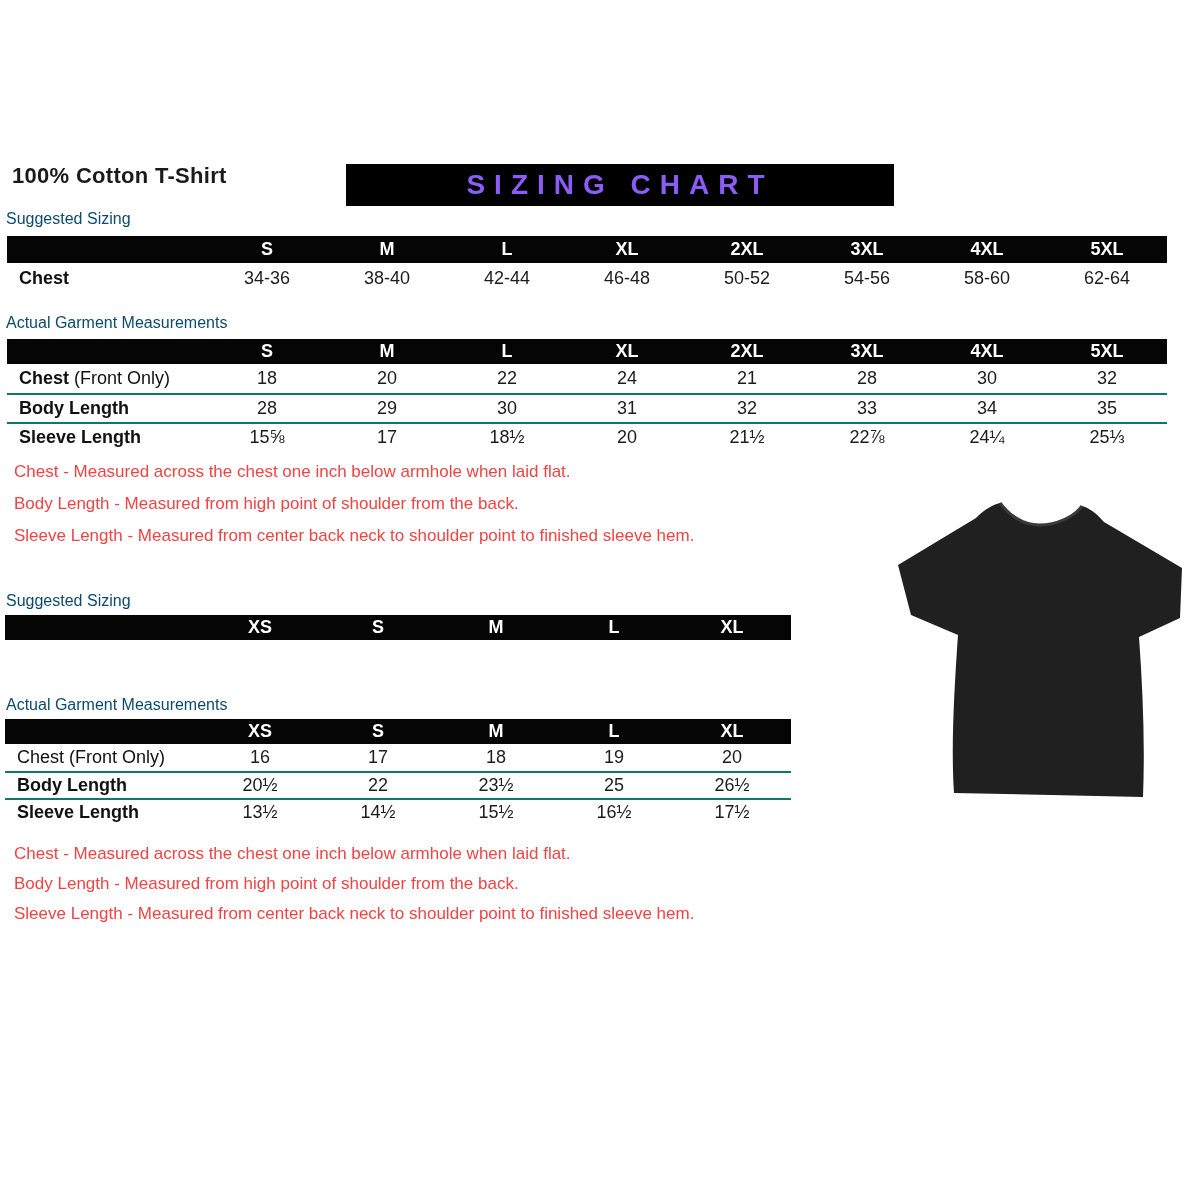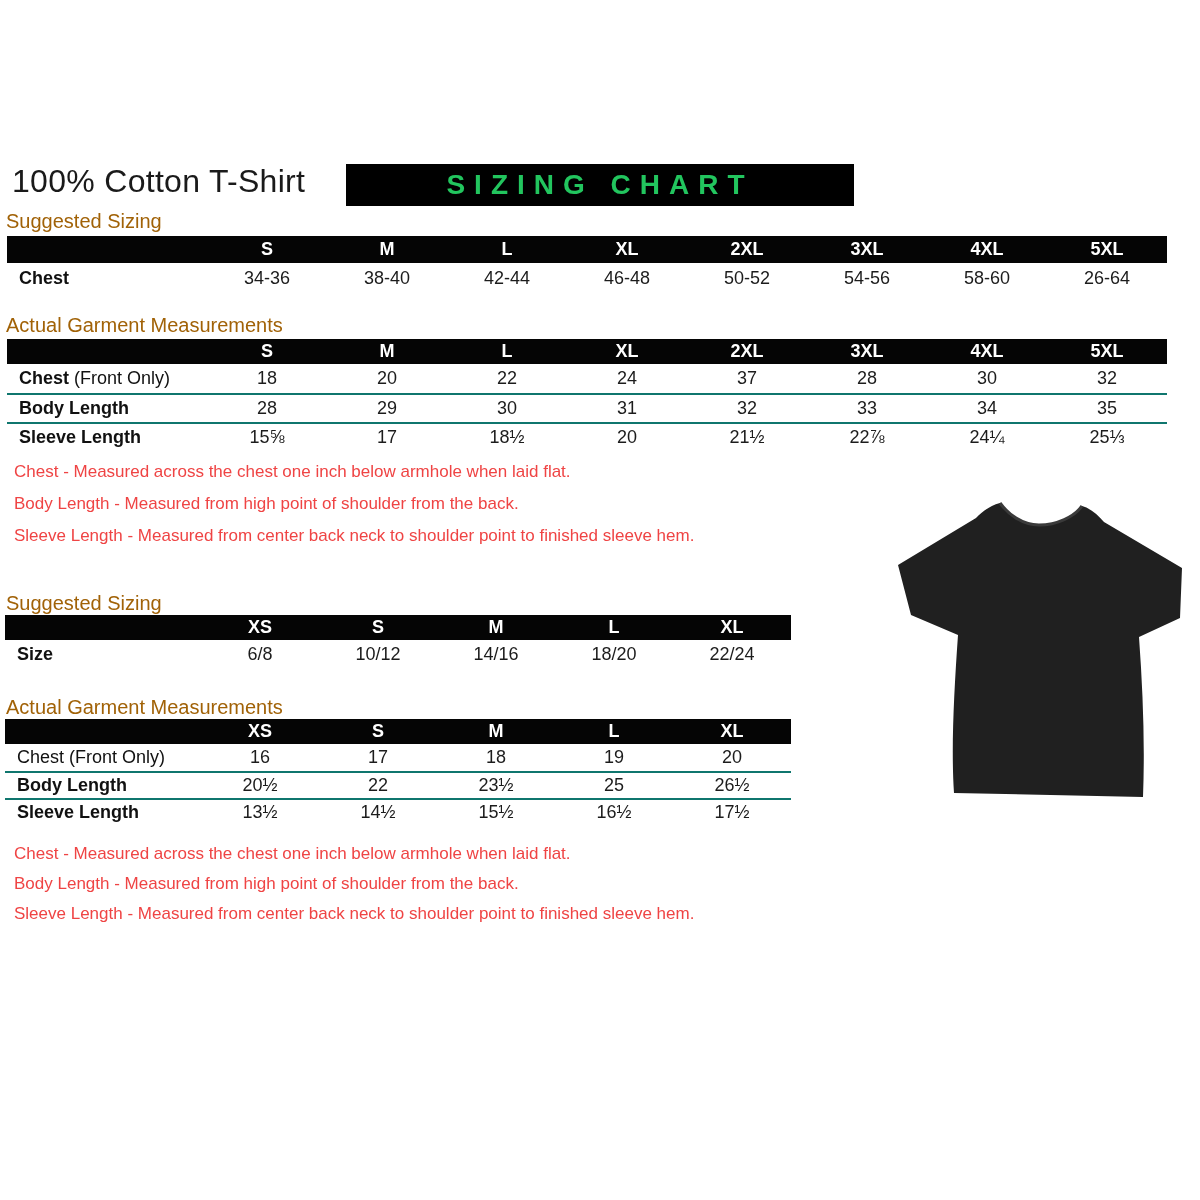--- a/index.html
+++ b/index.html
@@ -5,27 +5,27 @@
   * { margin:0; padding:0; box-sizing:border-box; }
   html,body { background:#ffffff; }
   body {
     width:1200px; height:1200px;
     font-family:"Liberation Sans","DejaVu Sans",sans-serif;
     color:#111111;
   }
   .page { position:relative; width:1200px; height:1200px; overflow:hidden; background:#ffffff; }
 
   
-  .adult-title { position:absolute; left:12px; top:163px; font-size:32px; font-weight:400; color:#1a1a1a; letter-spacing:0.3px;text-align:right; }
+  .adult-title { position:absolute; left:12px; top:163px; font-size:22px; font-weight:700; color:#1a1a1a; letter-spacing:0.3px;text-align:right; }
   .banner {
-    position:absolute; left:346px; top:164px; width:508px; height:42px;
-    background:#000000; color:#22c55e; display:flex; align-items:center; justify-content:center;
+    position:absolute; left:346px; top:164px; width:548px; height:42px;
+    background:#000000; color:#8b5cf6; display:flex; align-items:center; justify-content:center;
     font-size:28px; font-weight:700; letter-spacing:9px;
   }
-  .section-label { position:absolute; font-size:20px; color:#a16207; }
+  .section-label { position:absolute; font-size:16px; color:#0c4a6e; }
   .a-sug-label { left:6px; top:210px; }
   .a-agm-label { left:6px; top:314px; }
   .y-sug-label { left:6px; top:592px; }
   .y-agm-label { left:6px; top:696px; }
   .youth-title { position:absolute; left:2px; top:549px; font-size:28px; font-weight:700; color:#111; }
 
   
   .tbl { position:absolute; }
   .row { display:flex; align-items:center; }
   .hdr { background:#050505; }
@@ -83,21 +83,21 @@
     </div>
     <div class="row h30">
       <div class="cell lblcol-a lbl">Chest</div>
       <div class="cell col-a">34-36</div>
       <div class="cell col-a">38-40</div>
       <div class="cell col-a">42-44</div>
       <div class="cell col-a">46-48</div>
       <div class="cell col-a">50-52</div>
       <div class="cell col-a">54-56</div>
       <div class="cell col-a">58-60</div>
-      <div class="cell col-a">26-64</div>
+      <div class="cell col-a">62-64</div>
     </div>
   </div>
 
   <div class="section-label a-agm-label">Actual Garment Measurements</div>
 
   <div class="tbl tblA2">
     <div class="row hdr h25">
       <div class="cell lblcol-a"></div>
       <div class="cell col-a">S</div>
       <div class="cell col-a">M</div>
@@ -107,21 +107,21 @@
       <div class="cell col-a">3XL</div>
       <div class="cell col-a">4XL</div>
       <div class="cell col-a">5XL</div>
     </div>
     <div class="row h29">
       <div class="cell lblcol-a lbl"><span>Chest</span><span class="sfx"> (Front Only)</span></div>
       <div class="cell col-a">18</div>
       <div class="cell col-a">20</div>
       <div class="cell col-a">22</div>
       <div class="cell col-a">24</div>
-      <div class="cell col-a">37</div>
+      <div class="cell col-a">21</div>
       <div class="cell col-a">28</div>
       <div class="cell col-a">30</div>
       <div class="cell col-a">32</div>
     </div>
     <div class="row h29 sep">
       <div class="cell lblcol-a lbl">Body Length</div>
       <div class="cell col-a">28</div>
       <div class="cell col-a">29</div>
       <div class="cell col-a">30</div>
       <div class="cell col-a">31</div>
@@ -153,28 +153,20 @@
   <div class="section-label y-sug-label">Suggested Sizing</div>
 
   <div class="tbl tblY1">
     <div class="row hdr h25">
       <div class="cell lblcol-y"></div>
       <div class="cell col-y">XS</div>
       <div class="cell col-y">S</div>
       <div class="cell col-y">M</div>
       <div class="cell col-y">L</div>
       <div class="cell col-y">XL</div>
-    </div>
-    <div class="row h29">
-      <div class="cell lblcol-y lbl">Size</div>
-      <div class="cell col-y">6/8</div>
-      <div class="cell col-y">10/12</div>
-      <div class="cell col-y">14/16</div>
-      <div class="cell col-y">18/20</div>
-      <div class="cell col-y">22/24</div>
     </div>
   </div>
 
   <div class="section-label y-agm-label">Actual Garment Measurements</div>
 
   <div class="tbl tblY2">
     <div class="row hdr h25">
       <div class="cell lblcol-y"></div>
       <div class="cell col-y">XS</div>
       <div class="cell col-y">S</div>

